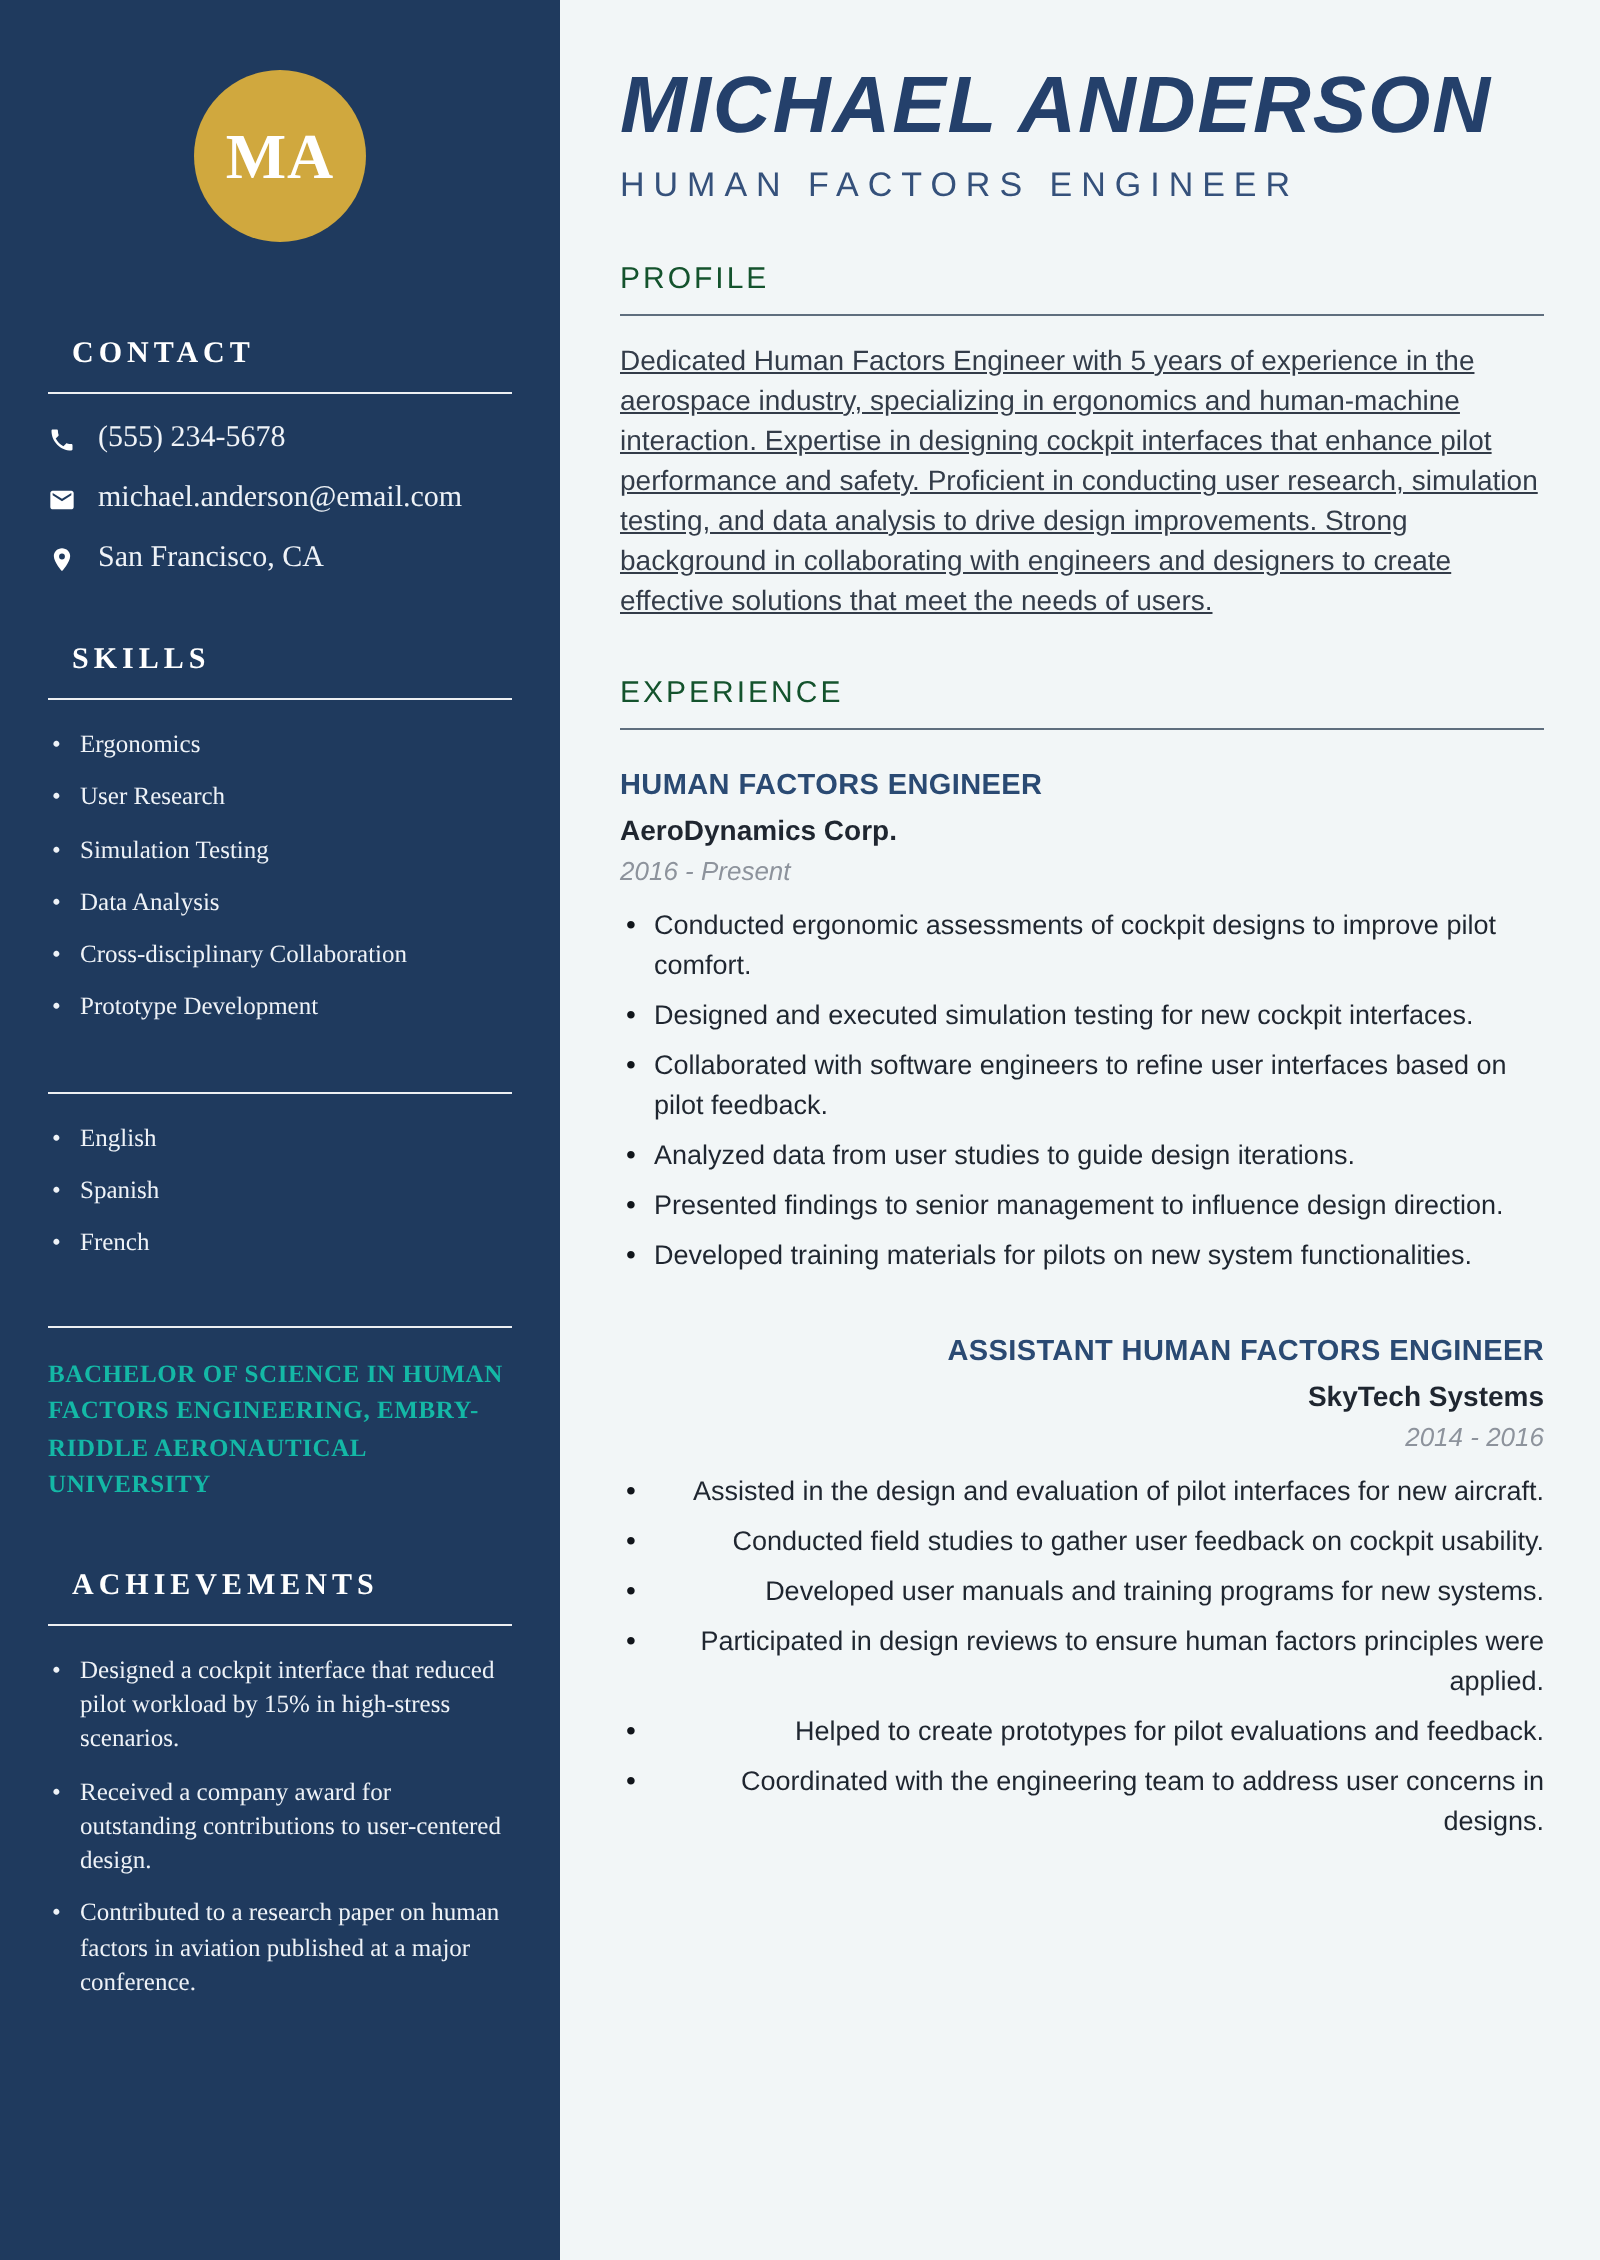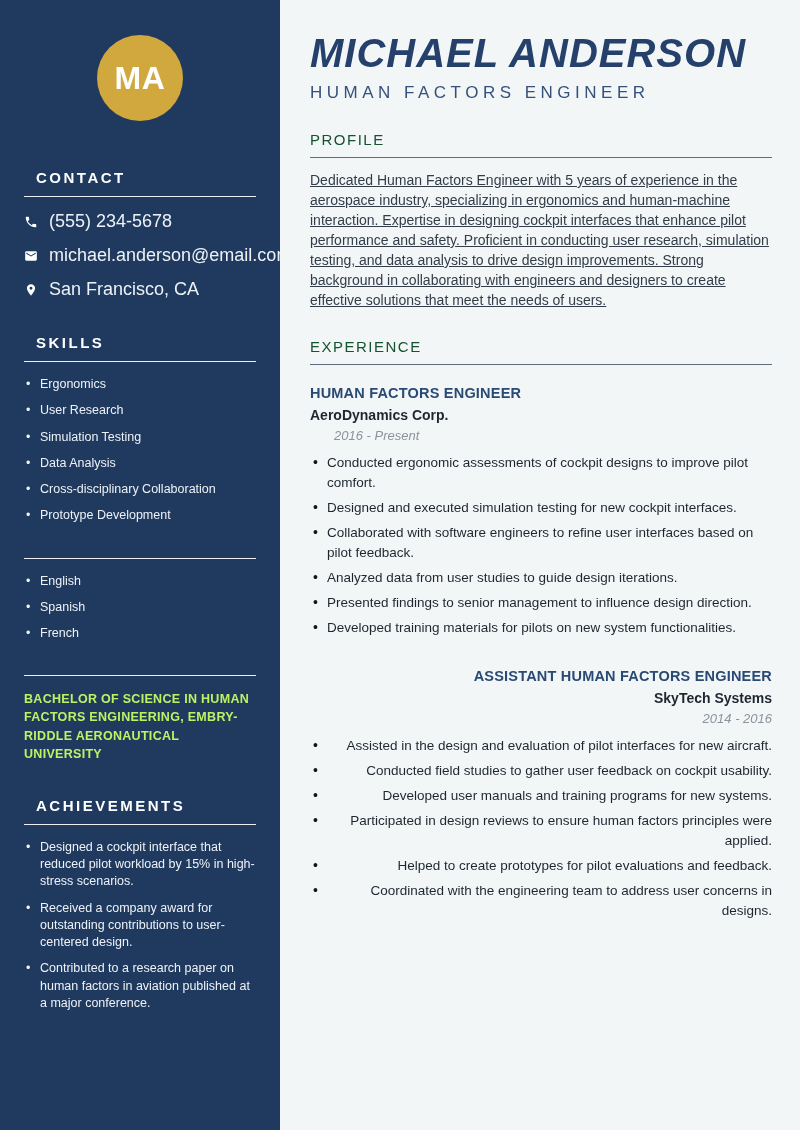--- a/index.html
+++ b/index.html
@@ -12,20 +12,21 @@
   }
 
   
   .sidebar {
     width: 280px;
     min-width: 280px;
     height: 1130px;
     background: #1f3a5e;
     color: #ffffff;
     padding: 35px 24px 48px 24px;
+    font-family: Liberation Serif, serif;
   }
   .avatar-wrap { text-align: center; margin-bottom: 48px; }
   .avatar {
     width: 86px; height: 86px;
     border-radius: 50%;
     background: #d0a83e;
     display: inline-flex;
     align-items: center;
     justify-content: center;
     font-size: 32px;
@@ -44,21 +45,21 @@
   .side-rule {
     border: none;
     border-top: 1px solid rgba(255,255,255,0.92);
     margin: 10px 0 14px 0;
   }
   .contact-row {
     display: flex;
     align-items: center;
     gap: 11px;
     margin-bottom: 13px;
-    font-size: 18px;
+    font-size: 15px;
     color: #eef2f7;
   }
   .contact-row .cicon { width: 14px; height: 14px; flex: 0 0 14px; display: inline-flex; }
   .contact-row svg { width: 14px; height: 14px; fill: #ffffff; }
 
   ul.side-list { list-style: none; }
   ul.side-list li {
     position: relative;
     padding-left: 16px;
     font-size: 12.5px;
@@ -71,21 +72,21 @@
     position: absolute;
     left: 2px;
     top: 0;
     color: #eef2f7;
   }
   .edu-degree {
     font-size: 12.5px;
     font-weight: bold;
     text-transform: uppercase;
     line-height: 1.45;
-    color: #bef264;
+    color: #14b8a6;
     letter-spacing: 0.3px;
   }
   ul.achieve-list li { margin-bottom: 9px; line-height: 1.38; }
 
   
   .main {
     flex: 1;
     background: #f2f6f7;
     padding: 33px 28px 0 30px;
   }
@@ -134,21 +135,20 @@
     font-size: 14px;
     font-weight: bold;
     color: #1f2630;
     margin-top: 6px;
   }
   .job-dates {
     font-size: 13px;
     font-style: italic;
     color: #8d939c;
     margin-top: 5px;
-    margin-left: 24px;
   }
   ul.job-bullets { list-style: none; margin-top: 10px; }
   ul.job-bullets li {
     position: relative;
     padding-left: 17px;
     font-size: 13.5px;
     line-height: 1.48;
     color: #1f2630;
     margin-bottom: 5px;
   }

